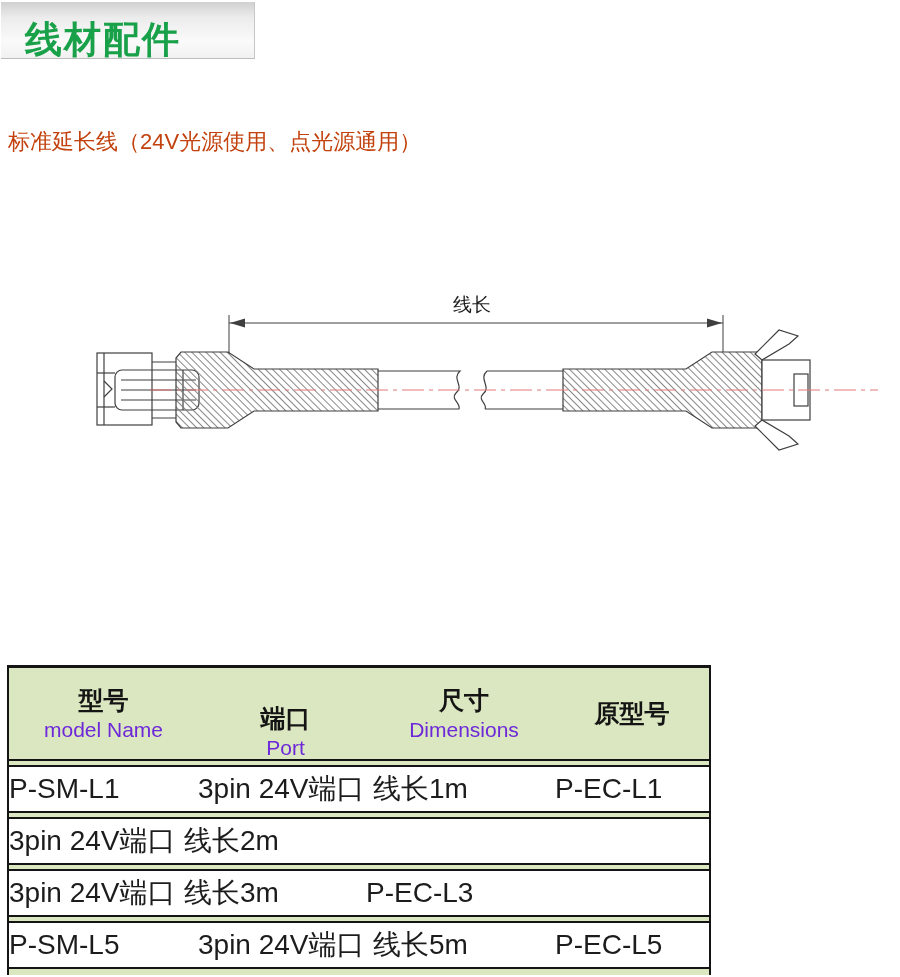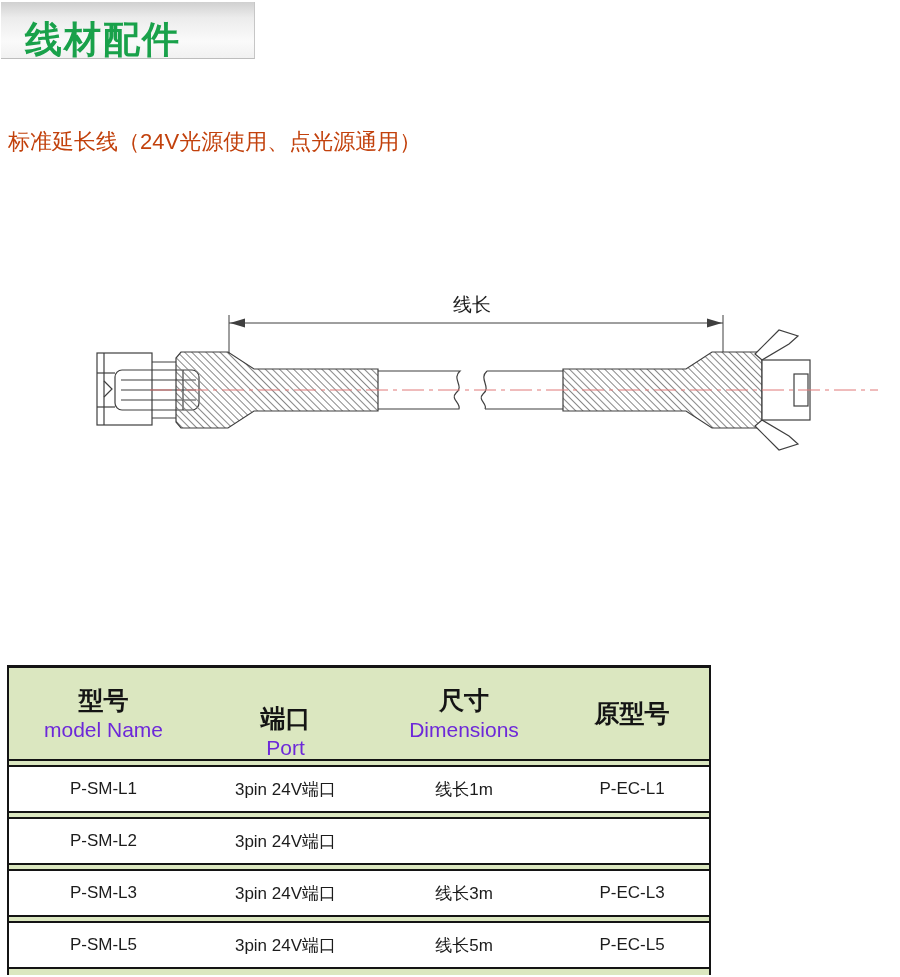--- a/index.html
+++ b/index.html
@@ -30,21 +30,21 @@
     display:flex;align-items:center;height:96px;box-sizing:border-box;
     border-top:3px solid #141414;border-bottom:2px solid #141414;
   }
   .hcell{display:flex;flex-direction:column;justify-content:center;align-items:center;gap:3px;}
   .hcell .zh{font-size:25px;font-weight:bold;color:#141414;line-height:1.15;}
   .hcell .en{font-size:21px;color:#6d28d9;line-height:1.1;}
   .trow{
     display:flex;align-items:center;height:48px;box-sizing:border-box;background:#ffffff;
     border-top:2px solid #141414;border-bottom:2px solid #141414;margin-top:4px;
   }
-  .tcell{text-align:center;font-size:17px;color:#1c1c1c;}
+  .tcell{font-size:28px;color:#1c1c1c;}
 </style>
 </head>
 <body>
 
 <div class="page">
 
   <div class="banner">
     <span class="banner-title" style="color: rgb(25, 161, 74);">线材配件</span>
   </div>
 
@@ -125,25 +125,24 @@
         </div>
       </div>
     <div class="tbody">
         <div class="trow">
           <div class="tcell" style="width: 27%;">P-SM-L1</div>
           <div class="tcell" style="width: 25%;">3pin 24V端口</div>
           <div class="tcell" style="width: 26%;">线长1m</div>
           <div class="tcell" style="width: 22%;">P-EC-L1</div>
         </div>
         <div class="trow">
-          <div class="tcell" style="width: 27%;">P-SM-L2</div>
           <div class="tcell" style="width: 25%;">3pin 24V端口</div>
+          <div class="tcell" style="width: 26%;">线长2m</div>
         </div>
         <div class="trow">
-          <div class="tcell" style="width: 27%;">P-SM-L3</div>
           <div class="tcell" style="width: 25%;">3pin 24V端口</div>
           <div class="tcell" style="width: 26%;">线长3m</div>
           <div class="tcell" style="width: 22%;">P-EC-L3</div>
         </div>
         <div class="trow">
           <div class="tcell" style="width: 27%;">P-SM-L5</div>
           <div class="tcell" style="width: 25%;">3pin 24V端口</div>
           <div class="tcell" style="width: 26%;">线长5m</div>
           <div class="tcell" style="width: 22%;">P-EC-L5</div>
         </div>

